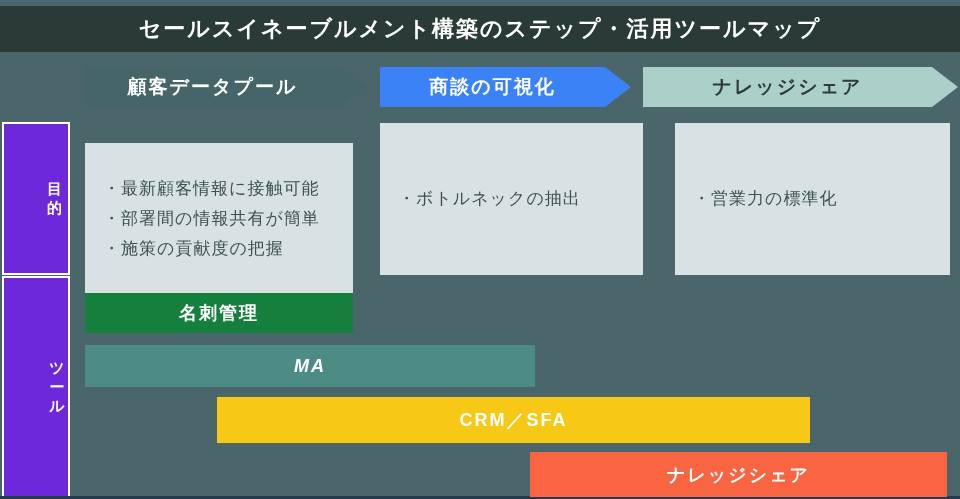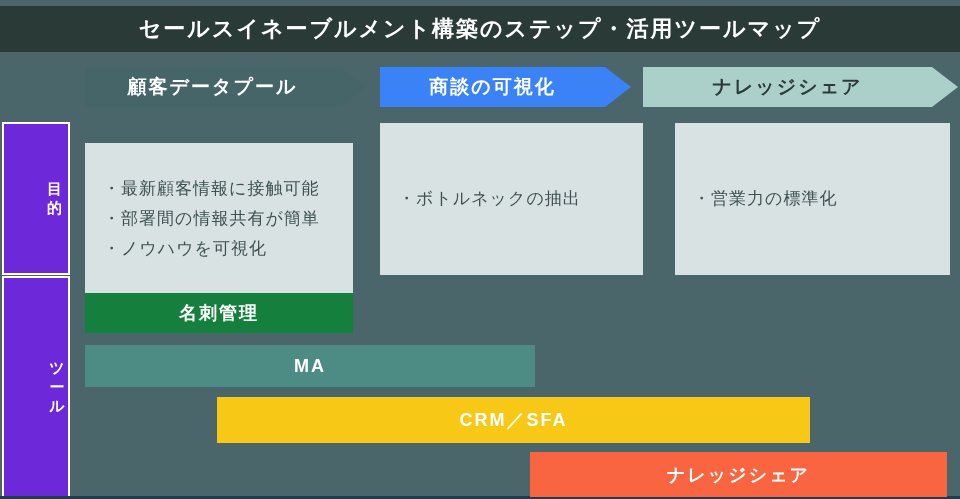--- a/index.html
+++ b/index.html
@@ -48,21 +48,21 @@
   .side-label span{color:#ffffff;font-size:15px;font-weight:bold;letter-spacing:1px;}
   .lbl-purpose{top:122px;height:153px;}
   .lbl-tools{top:276px;height:223px;text-align:center;}
   .tool-bar{
     position:absolute;
     display:flex;align-items:center;justify-content:center;
     z-index:1;
   }
   .tool-bar span{color:#ffffff;font-size:18px;font-weight:bold;letter-spacing:2px;}
   .t1{left:85px;top:293px;width:268px;height:40px;}
-  .t2{left:85px;top:345px;width:450px;height:42px;}
+  .t2{left:85px;top:345px;width:450px;height:42px;font-style:italic;}
   .t3{left:217px;top:397px;width:593px;height:46px;text-align:center;}
   .t4{left:530px;top:452px;width:417px;height:45px;}
   .bottom-strip{
     position:absolute;left:0;top:496px;width:960px;height:3px;
     background:#223c4e;z-index:0;
   }
 </style>
 </head>
 <body>
 
@@ -85,21 +85,21 @@
   <div class="side-label lbl-purpose">
     <span>目的</span>
   </div>
   <div class="side-label lbl-tools">
     <span>ツール</span>
   </div>
 
   <div class="goals-box b1">
     <div class="goal-line">・最新顧客情報に接触可能</div>
     <div class="goal-line">・部署間の情報共有が簡単</div>
-    <div class="goal-line">・ノウハウを可視化</div>
+    <div class="goal-line">・施策の貢献度の把握</div>
   </div>
   <div class="goals-box b2">
     <div class="goal-line">・ボトルネックの抽出</div>
   </div>
   <div class="goals-box b3">
     <div class="goal-line">・営業力の標準化</div>
   </div>
 
   <div class="tool-bar t1" style="background-color: #15803d;">
     <span>名刺管理</span>

